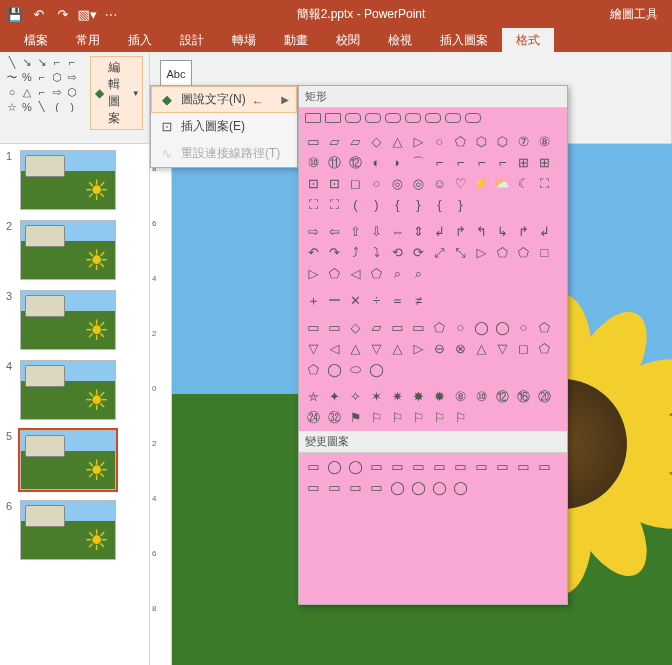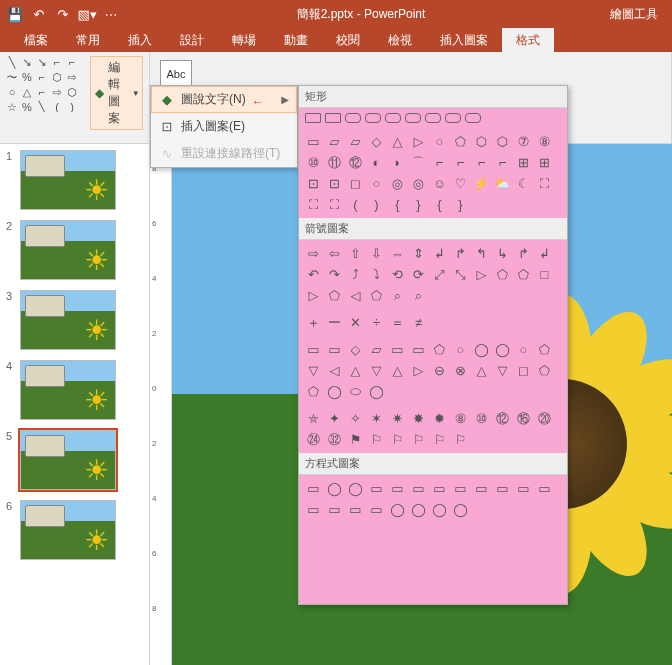--- a/index.html
+++ b/index.html
@@ -260,21 +260,20 @@
       <div class="sh">⛶</div>
       <div class="sh">⛶</div>
       <div class="sh">⛶</div>
       <div class="sh">(</div>
       <div class="sh">)</div>
       <div class="sh"> { </div>
       <div class="sh"> } </div>
       <div class="sh"> { </div>
       <div class="sh"> } </div>
     </div>
-    <div class="cat-header">箭號圖案</div>
     <div class="cat-grid">
       <div class="sh">⇨</div>
       <div class="sh">⇦</div>
       <div class="sh">⇧</div>
       <div class="sh">⇩</div>
       <div class="sh">⇔</div>
       <div class="sh">⇕</div>
       <div class="sh">↲</div>
       <div class="sh">↱</div>
       <div class="sh">↰</div>
@@ -353,21 +352,21 @@
       <div class="sh">⑳</div>
       <div class="sh">㉔</div>
       <div class="sh">㉜</div>
       <div class="sh">⚑</div>
       <div class="sh">⚐</div>
       <div class="sh">⚐</div>
       <div class="sh">⚐</div>
       <div class="sh">⚐</div>
       <div class="sh">⚐</div>
     </div>
-    <div class="cat-header">方程式圖案</div>
+    <div class="cat-header">變更圖案</div>
     <div class="cat-grid">
       <div class="sh">▭</div>
       <div class="sh">◯</div>
       <div class="sh">◯</div>
       <div class="sh">▭</div>
       <div class="sh">▭</div>
       <div class="sh">▭</div>
       <div class="sh">▭</div>
       <div class="sh">▭</div>
       <div class="sh">▭</div>

